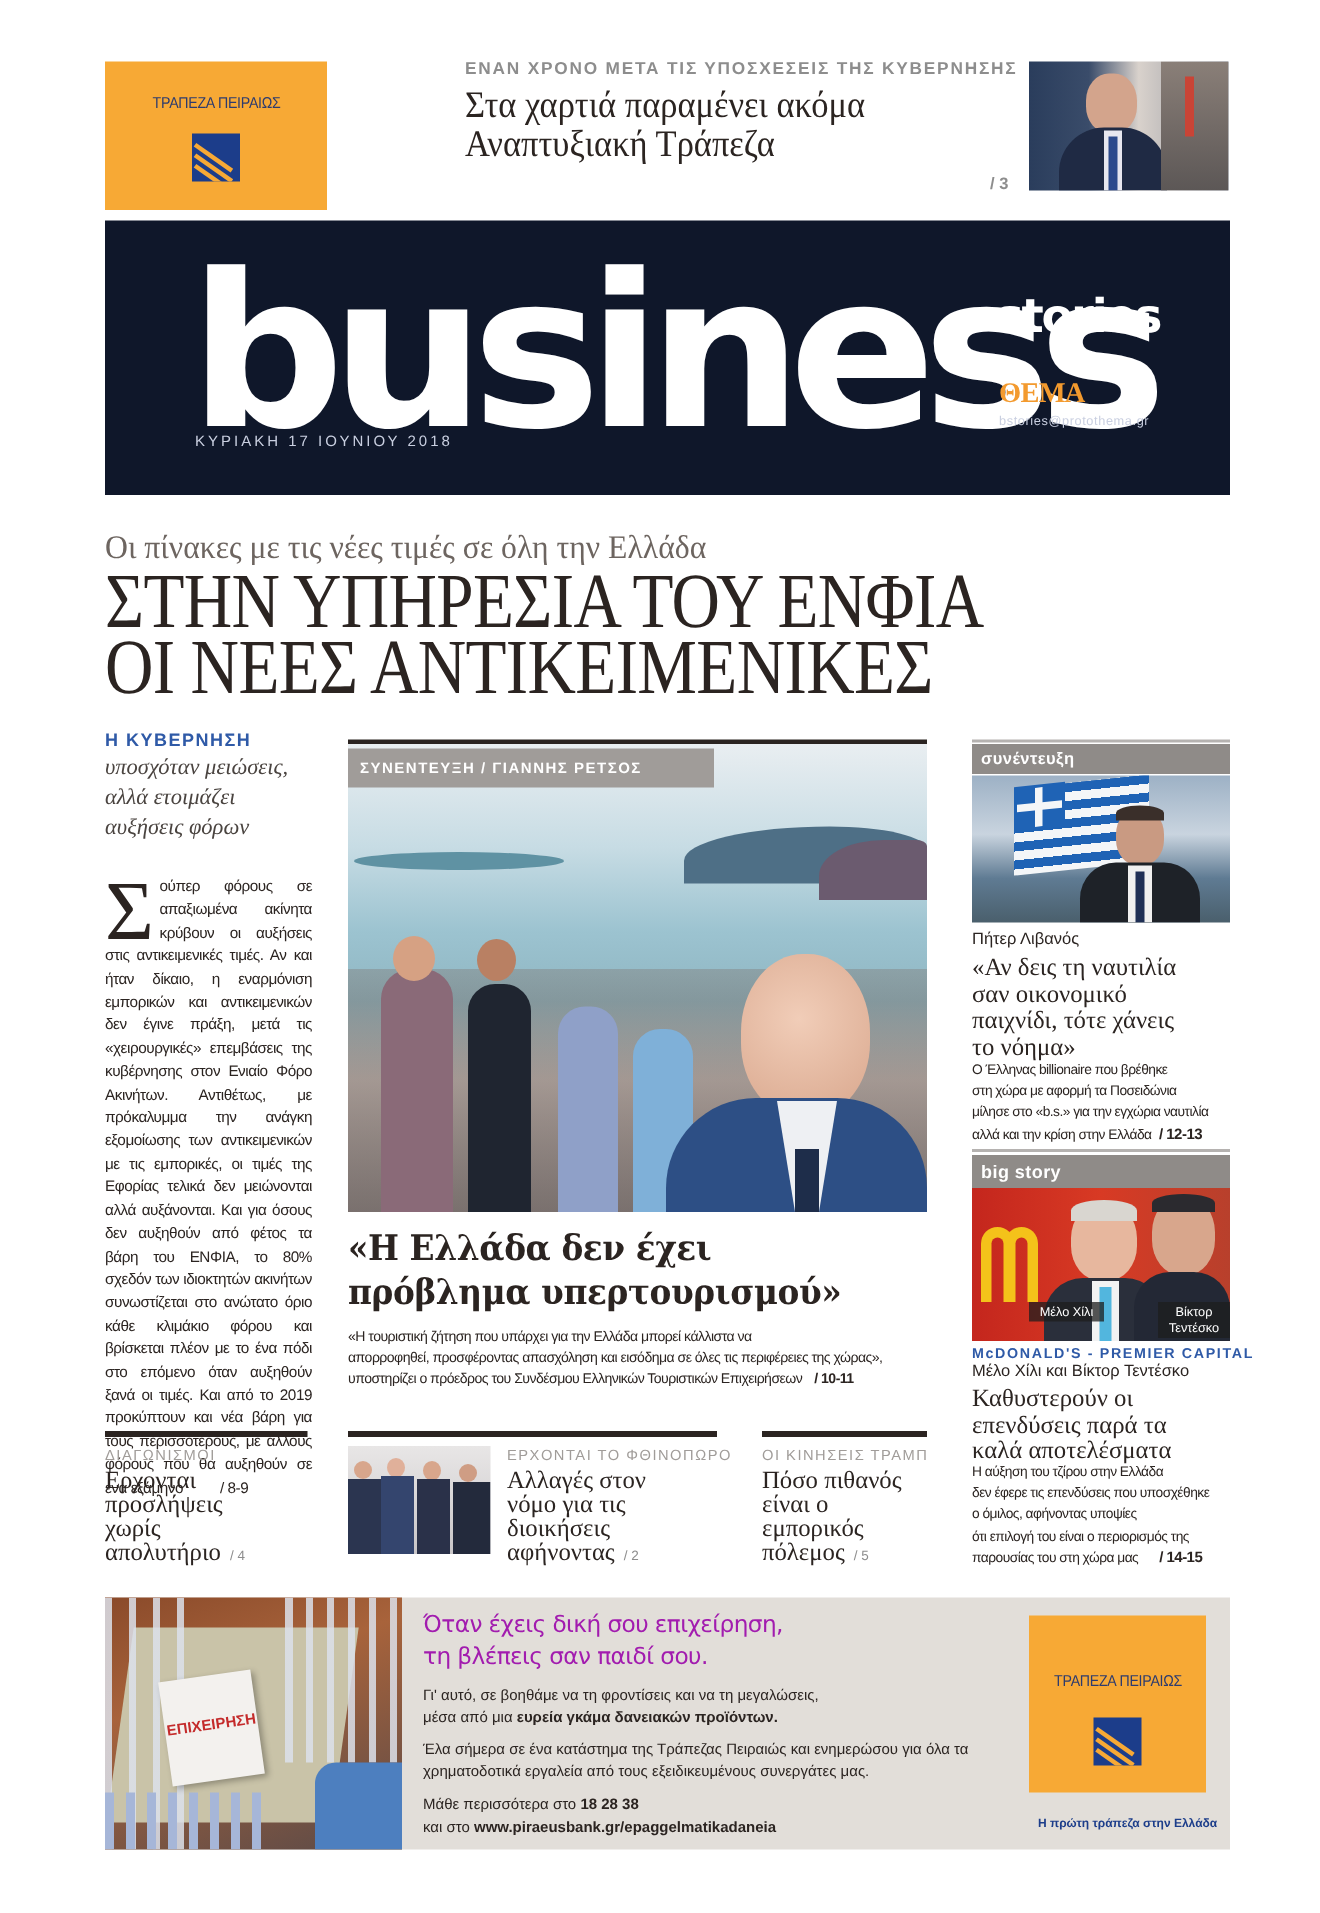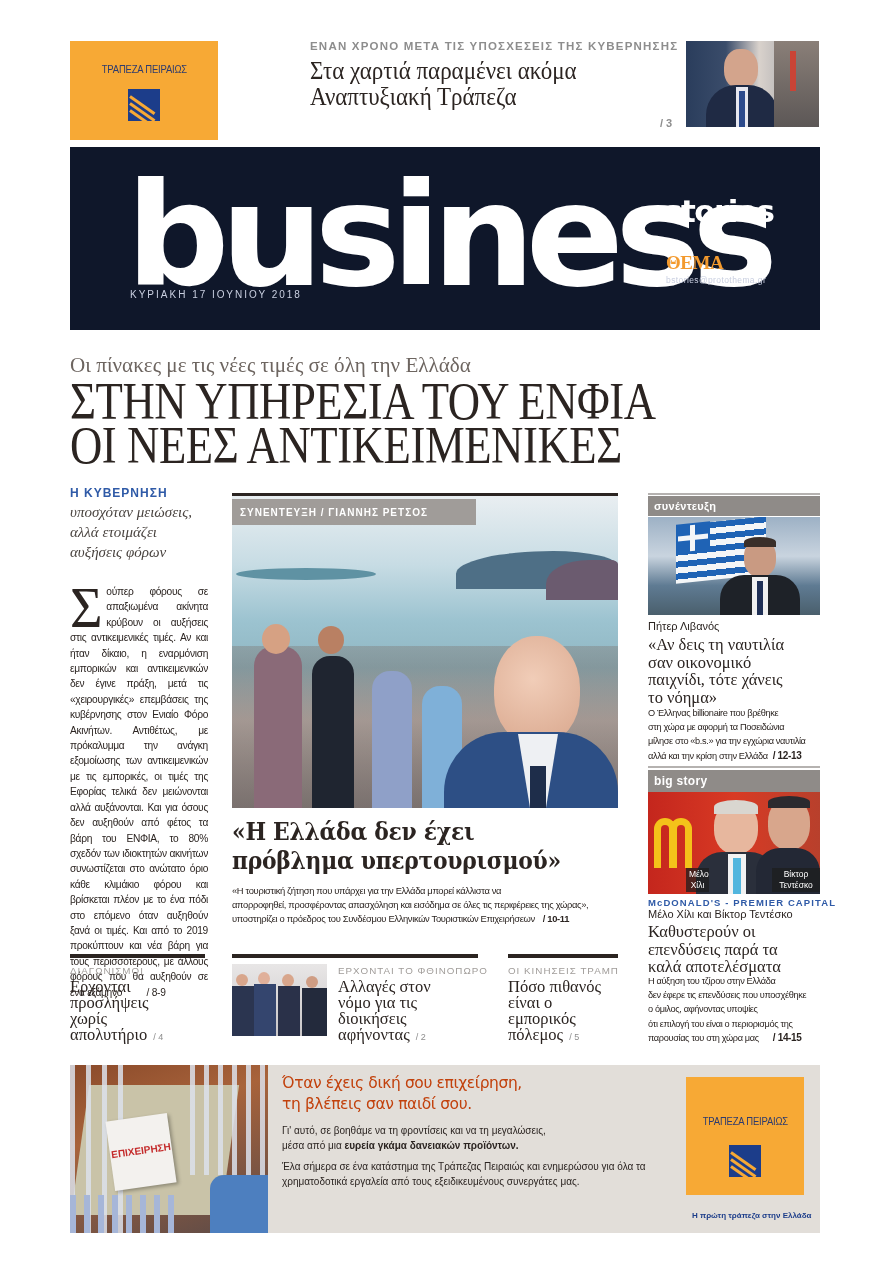--- a/index.html
+++ b/index.html
@@ -55,21 +55,21 @@
   .right-names { font-family: "Liberation Sans", sans-serif; font-size: 11px; color: #2b2421; white-space: nowrap; }
   .caption-box { background: rgba(30,30,30,0.75); color: #fff; font-family: "Liberation Sans", sans-serif; font-size: 8.5px; line-height: 11px; padding: 1px 3px; text-align: center; }
 
   
   .teaser-kicker { font-family: "Liberation Sans", sans-serif; font-weight: normal; font-size: 9.8px; letter-spacing: 1px; color: #a09c99; white-space: nowrap; }
   .teaser-head { font-family: "Liberation Serif", serif; font-size: 16.5px; line-height: 16px; color: #2b2421; }
   .teaser-ref { font-family: "Liberation Sans", sans-serif; font-size: 9px; color: #8d8d8d; margin-left: 6px; }
 
   
   .ad-box { background: #e2ded9; }
-  .ad-head { font-family: "DejaVu Sans", sans-serif; font-size: 15.5px; line-height: 21px; color: #c2410c; letter-spacing: -0.4px; }
+  .ad-head { font-family: "DejaVu Sans", sans-serif; font-size: 15.5px; line-height: 21px; color: #a21caf; letter-spacing: -0.4px; }
   .ad-text { font-family: "Liberation Sans", sans-serif; font-size: 10px; line-height: 15px; color: #2b2421; }
   .ad-text b { font-weight: bold; }
   .ad-tagline { font-family: "Liberation Sans", sans-serif; font-size: 8px; color: #1c3d8a; font-weight: bold; white-space: nowrap; }
 </style>
 </head>
 <body>
 
 <div class="abs bank-logo" style="left:70px;top:41px;width:148px;height:99px;">
   <div class="bank-name" style="margin-top:22px;">ΤΡΑΠΕΖΑ ΠΕΙΡΑΙΩΣ</div>
   <div class="bank-mark" style="margin-top:14px;">
@@ -184,21 +184,21 @@
 
   <div style="position:absolute;left:66px;top:10px;width:44px;height:52px;border-radius:45%;background:#e7b79e;"></div>
   <div style="position:absolute;left:66px;top:8px;width:44px;height:14px;border-radius:50% 50% 0 0;background:#d9d6d0;"></div>
   <div style="position:absolute;left:48px;top:60px;width:80px;height:42px;border-radius:26px 26px 0 0;background:#2a2f3b;"></div>
   <div style="position:absolute;left:80px;top:62px;width:18px;height:40px;background:#f2f2f2;"></div>
   <div style="position:absolute;left:85px;top:66px;width:8px;height:36px;background:#52b6de;"></div>
 
   <div style="position:absolute;left:120px;top:6px;width:42px;height:52px;border-radius:45%;background:#d8a68c;"></div>
   <div style="position:absolute;left:120px;top:4px;width:42px;height:12px;border-radius:50% 50% 0 0;background:#2b2a2f;"></div>
   <div style="position:absolute;left:108px;top:56px;width:64px;height:46px;border-radius:24px 24px 0 0;background:#232835;"></div>
-  <div class="caption-box abs" style="left:38px;top:76px;width:23px;white-space:normal;">Μέλο Χίλι</div>
+  <div class="caption-box abs" style="left:38px;top:76px;width:50px;white-space:normal;">Μέλο Χίλι</div>
   <div class="caption-box abs" style="left:124px;top:76px;width:48px;white-space:normal;">Βίκτορ Τεντέσκο</div>
 </div>
 <div class="abs right-kicker" style="left:648px;top:897px;">McDONALD'S - PREMIER CAPITAL</div>
 <div class="abs right-names" style="left:648px;top:908px;">Μέλο Χίλι και Βίκτορ Τεντέσκο</div>
 <div class="abs right-quote" style="left:648px;top:923px;width:160px;">Καθυστερούν οι επενδύσεις παρά τα καλά αποτελέσματα</div>
 <div class="abs right-desc" style="left:648px;top:974px;">
   <div>Η αύξηση του τζίρου στην Ελλάδα</div>
   <div>δεν έφερε τις επενδύσεις που υποσχέθηκε</div>
   <div>ο όμιλος, αφήνοντας υποψίες</div>
   <div>ότι επιλογή του είναι ο περιορισμός της</div>
@@ -249,20 +249,24 @@
     <div>τη βλέπεις σαν παιδί σου.</div>
   </div>
   <div class="abs ad-text" style="left:212px;top:58px;">
     <div>Γι' αυτό, σε βοηθάμε να τη φροντίσεις και να τη μεγαλώσεις,</div>
     <div><span>μέσα από μια </span><b>ευρεία γκάμα δανειακών προϊόντων.</b></div>
   </div>
   <div class="abs ad-text" style="left:212px;top:94px;">
     <div>Έλα σήμερα σε ένα κατάστημα της Τράπεζας Πειραιώς και ενημερώσου για όλα τα</div>
     <div>χρηματοδοτικά εργαλεία από τους εξειδικευμένους συνεργάτες μας.</div>
   </div>
+  <div class="abs ad-text" style="left:212px;top:131px;">
+    <div><span>Μάθε περισσότερα στο </span><b>18 28 38</b></div>
+    <div><span>και στο </span><b>www.piraeusbank.gr/epaggelmatikadaneia</b></div>
+  </div>
   <div class="abs bank-logo" style="left:616px;top:12px;width:118px;height:118px;">
     <div class="bank-name" style="margin-top:38px;">ΤΡΑΠΕΖΑ ΠΕΙΡΑΙΩΣ</div>
     <div class="bank-mark" style="margin-top:18px;">
       <span style="left:2px;top:6px;"></span>
         <span style="left:2px;top:13px;"></span>
         <span style="left:2px;top:20px;"></span>
     </div>
   </div>
   <div class="abs ad-tagline" style="left:622px;top:146px;">Η πρώτη τράπεζα στην Ελλάδα</div>
 </div>

